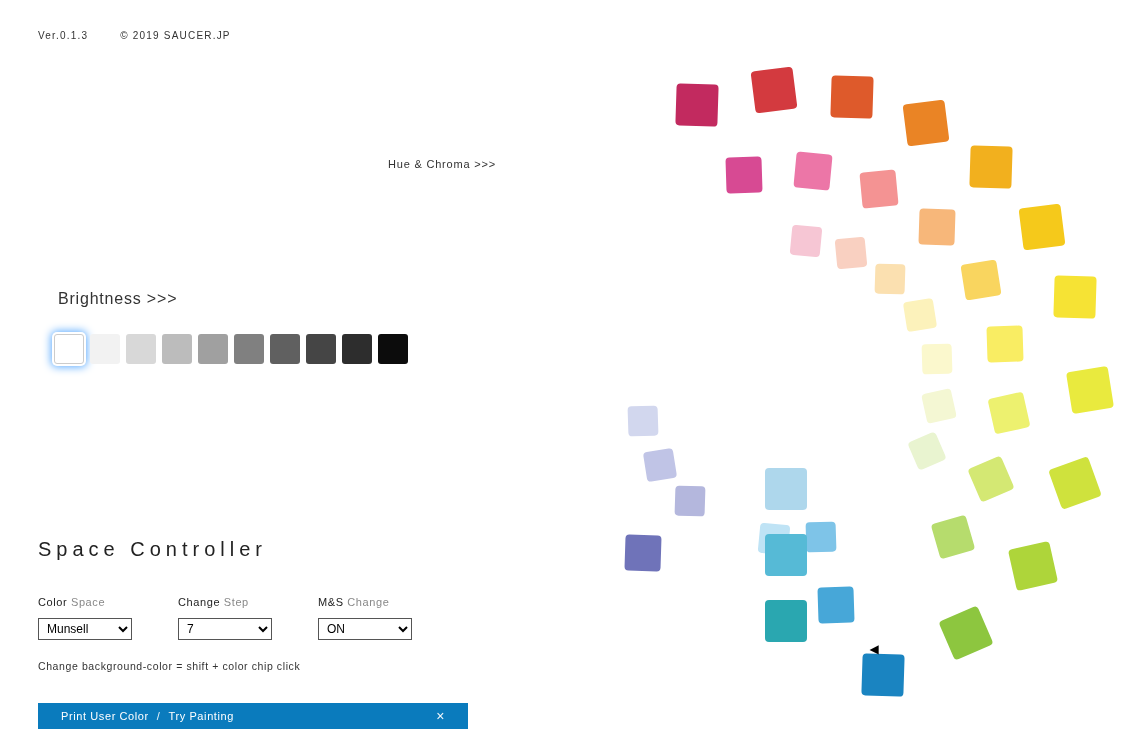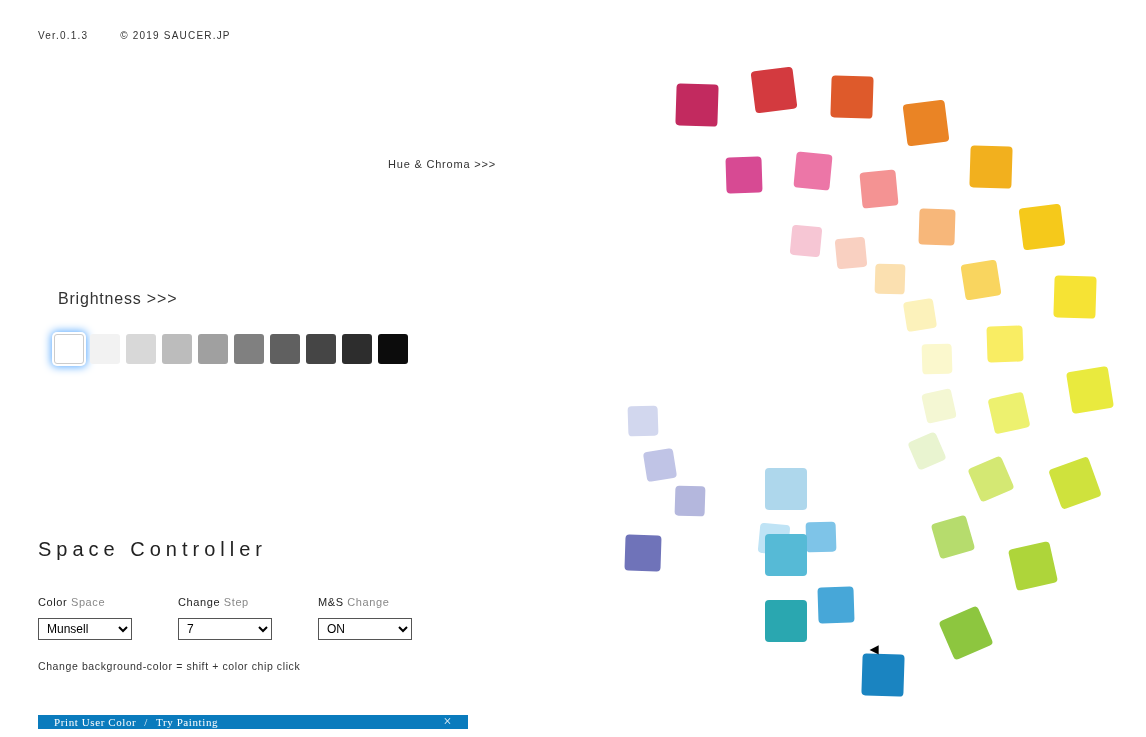--- a/index.html
+++ b/index.html
@@ -63,27 +63,26 @@
     font-size:12px; padding:0 4px;
   }
 
   .hint {
     position:absolute; top:660px; left:38px;
     font-size:10.5px; letter-spacing:0.6px; color:#333;
   }
 
   .footer-bar {
     position:absolute; bottom:8px; left:38px;
-    width:430px; height:14px;
+    width:430px; height:26px;
     background:#0a7bbd;
     color:#fff; font-size:11px;
     display:flex; align-items:center;
-    padding:0 16px;
+    padding:0 23px;
     letter-spacing:0.6px;
-    font-family:Liberation Serif, serif;
   }
   .footer-bar .sep { margin:0 8px; opacity:0.9;}
   .footer-bar .close {
     margin-left:auto; font-size:14px; cursor:pointer; opacity:0.95;
   }
 
   .wheel {
     position:absolute;
     top:0; left:0; width:1146px; height:737px;
     pointer-events:none;

